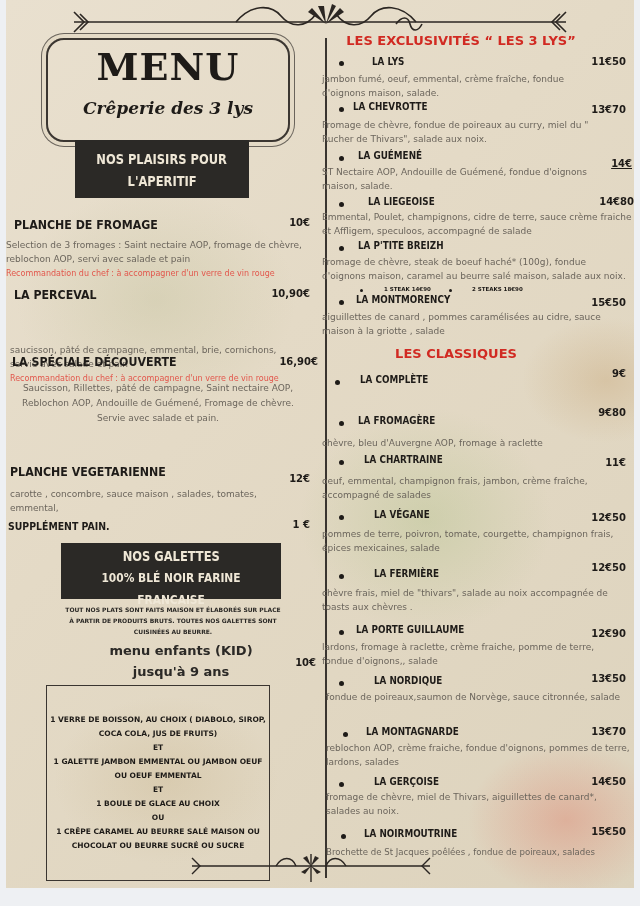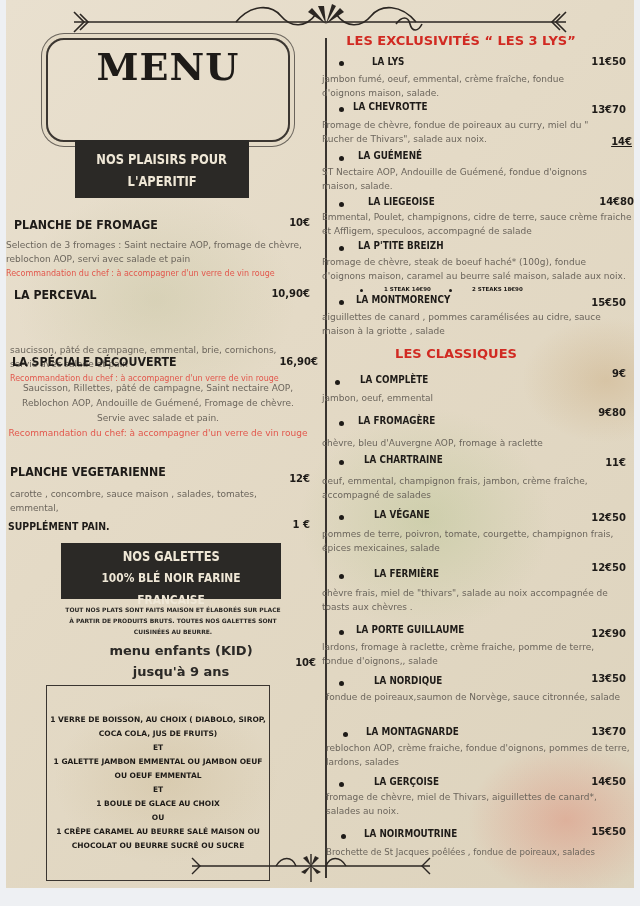--- a/index.html
+++ b/index.html
@@ -96,20 +96,21 @@
       <path d="M260 22 L266 2 L270 4 Z"></path>
       <path d="M260 22 L242 10 L246 6 Z"></path>
       <path d="M260 22 L278 10 L274 6 Z"></path>
     </g>
   </svg>
 
   <div class="divider"></div>
 
   <div class="title-frame"></div>
   <div class="menu-title">MENU</div>
+  <div class="menu-sub">Crêperie des 3 lys</div>
 
   <div class="black-banner" style="left:69px;top:140px;width:174px;height:58px;padding-top:8px;font-size:14px;line-height:22px;">
     <div class="cond">NOS PLAISIRS POUR</div><br>
     <div class="cond">L'APERITIF</div>
   </div>
 
   <div class="item-title" style="left:8px;top:217px;">PLANCHE DE FROMAGE</div>
   <div class="price" style="left:256px;top:217px;width:48px;">10€</div>
   <div class="desc" style="left:0px;top:238px;width:300px;">
     <span>Selection de 3 fromages  : Saint nectaire AOP,  fromage de chèvre, reblochon AOP, servi avec salade et pain</span><br>
@@ -120,21 +121,20 @@
   <div class="price" style="left:256px;top:288px;width:48px;">10,90€</div>
   <div class="desc" style="left:4px;top:307px;width:296px;margin-top:36px;">
     <span>saucisson, pâté de campagne, emmental, brie, cornichons, servie avec salade et pain</span><br>
     <span class="reco" style="font-size:8px;">Recommandation du chef : à accompagner d'un verre de vin rouge</span>
   </div>
 
   <div class="item-title" style="left:6px;top:354px;">LA SPÉCIALE DÉCOUVERTE</div>
   <div class="price" style="left:256px;top:356px;width:56px;">16,90€</div>
   <div class="desc" style="left:2px;top:381px;width:300px;line-height:15px;text-align:center;">
     <span>Saucisson, Rillettes, pâté de campagne, Saint nectaire AOP, Reblochon AOP, Andouille de Guémené, Fromage de chèvre. Servie avec salade et pain.</span><br>
-    <span class="reco">Recommandation du chef: à accompagner d'un verre de vin rouge</span>
   </div>
 
   <div class="item-title" style="left:4px;top:464px;">PLANCHE VEGETARIENNE</div>
   <div class="price" style="left:256px;top:473px;width:48px;">12€</div>
   <div class="desc" style="left:4px;top:487px;width:270px;">carotte , concombre, sauce maison , salades, tomates, emmental,</div>
 
   <div class="item-title" style="left:2px;top:520px;font-size:11px;">SUPPLÉMENT PAIN.</div>
   <div class="price" style="left:256px;top:519px;width:48px;">1 €</div>
 
   <div class="black-banner" style="left:55px;top:543px;width:220px;height:56px;padding-top:2px;font-size:14px;line-height:22px;">
@@ -179,21 +179,21 @@
   <div class="price" style="left:570px;top:56px;width:50px;">11€50</div>
   <div class="desc" style="left:316px;top:72px;width:282px;">jambon fumé, oeuf, emmental, crème fraîche, fondue d'oignons maison, salade.</div>
 
   <div class="bullet" style="left:333px;top:107px;"></div>
   <div class="r-item-name" style="left:347px;top:101px;">LA CHEVROTTE</div>
   <div class="price" style="left:570px;top:104px;width:50px;">13€70</div>
   <div class="desc" style="left:316px;top:118px;width:300px;">Fromage de chèvre, fondue de poireaux au curry, miel du " Rucher de Thivars", salade aux noix.</div>
 
   <div class="bullet" style="left:333px;top:156px;"></div>
   <div class="r-item-name" style="left:352px;top:150px;">LA GUÉMENÉ</div>
-  <div class="price" style="left:576px;top:136px;width:50px;text-decoration:underline;">14€</div>
+  <div class="price" style="left:576px;top:158px;width:50px;text-decoration:underline;">14€</div>
   <div class="desc" style="left:316px;top:165px;width:300px;">ST Nectaire AOP, Andouille de Guémené, fondue d'oignons maison, salade.</div>
 
   <div class="bullet" style="left:333px;top:202px;"></div>
   <div class="r-item-name" style="left:362px;top:196px;">LA LIEGEOISE</div>
   <div class="price" style="left:576px;top:196px;width:52px;">14€80</div>
   <div class="desc" style="left:316px;top:210px;width:310px;">Emmental, Poulet, champignons, cidre de terre, sauce crème fraiche et Affligem, speculoos,  accompagné de salade</div>
 
   <div class="bullet" style="left:333px;top:246px;"></div>
   <div class="r-item-name" style="left:352px;top:240px;">LA P'TITE BREIZH</div>
   <div class="desc" style="left:316px;top:255px;width:305px;">Fromage de chèvre, steak de boeuf haché* (100g),  fondue d'oignons maison, caramel au beurre salé maison, salade aux noix.</div>
@@ -205,21 +205,20 @@
   <div class="bullet" style="left:333px;top:300px;"></div>
   <div class="r-item-name" style="left:350px;top:294px;">LA MONTMORENCY</div>
   <div class="price" style="left:570px;top:297px;width:50px;">15€50</div>
   <div class="desc" style="left:316px;top:310px;width:305px;">aiguillettes de canard , pommes caramélisées au cidre, sauce maison à la griotte , salade</div>
 
   <div class="section-title" style="left:370px;top:346px;width:160px;">LES CLASSIQUES</div>
 
   <div class="bullet" style="left:329px;top:380px;"></div>
   <div class="r-item-name" style="left:354px;top:374px;">LA COMPLÈTE</div>
   <div class="price" style="left:570px;top:368px;width:50px;">9€</div>
-  <div class="desc" style="left:316px;top:391px;width:300px;">jambon, oeuf, emmental</div>
 
   <div class="bullet" style="left:333px;top:421px;"></div>
   <div class="r-item-name" style="left:352px;top:415px;">LA FROMAGÈRE</div>
   <div class="price" style="left:570px;top:407px;width:50px;">9€80</div>
   <div class="desc" style="left:316px;top:436px;width:300px;">chèvre, bleu d'Auvergne AOP, fromage à raclette</div>
 
   <div class="bullet" style="left:333px;top:460px;"></div>
   <div class="r-item-name" style="left:358px;top:454px;">LA CHARTRAINE</div>
   <div class="price" style="left:570px;top:457px;width:50px;">11€</div>
   <div class="desc" style="left:316px;top:474px;width:305px;">oeuf, emmental, champignon frais, jambon, crème fraîche, accompagné de salades</div>

